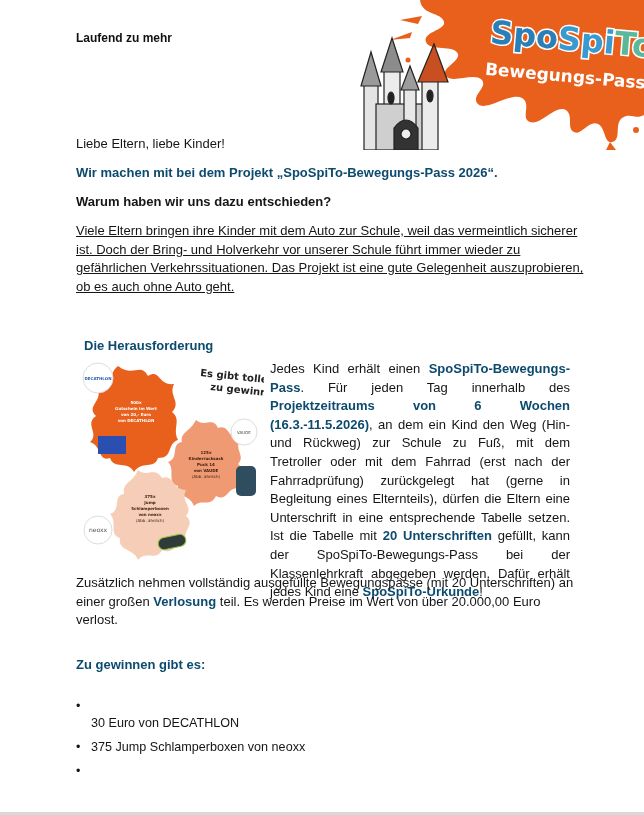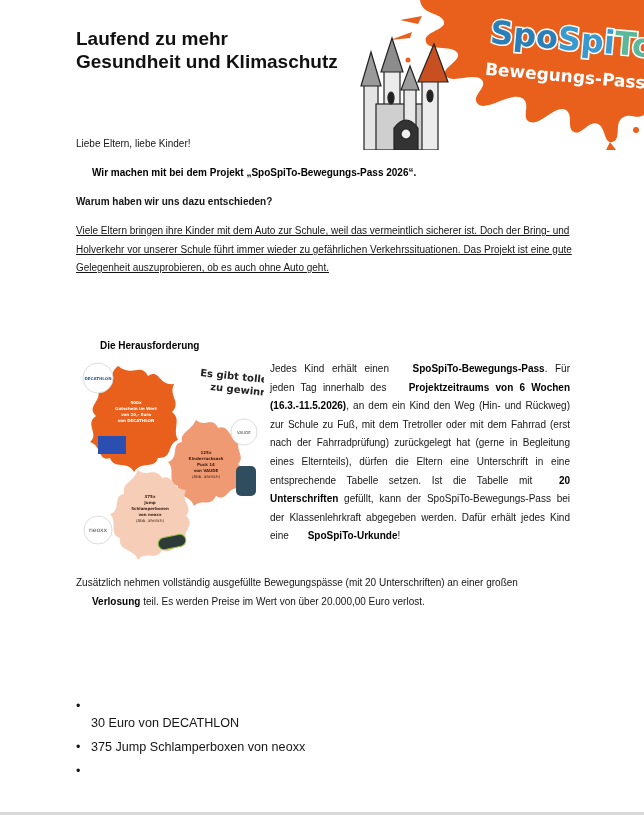--- a/index.html
+++ b/index.html
@@ -4,45 +4,44 @@
 <style>
   html, body { margin: 0; padding: 0; }
   body {
     width: 644px; height: 815px; overflow: hidden; position: relative;
     background: #ffffff; color: #111111;
     font-family: "Liberation Sans", sans-serif;
   }
   .page { position: absolute; left: 0; top: 0; width: 644px; height: 812px; background: #fff; }
   .bottom-rule { position: absolute; left: 0; bottom: 0; width: 644px; height: 3px; background: #d8d8d8; }
 
-  .title { position: absolute; left: 76px; top: 27px; font-size: 19px; font-weight: bold; line-height: 23px; margin: 0; color: #111; }
+  .title { position: absolute; left: 76px; top: 27px; font-size: 12px; font-weight: bold; line-height: 23px; margin: 0; color: #111; }
 
   .logo { position: absolute; left: 360px; top: 0; width: 284px; height: 150px; }
   .logo svg { width: 100%; height: 100%; display: block; }
 
-  .p { position: absolute; left: 76px; font-size: 10px; line-height: 18.6px; margin: 0; color: #151515; }
-  .p b { font-weight: bold; color: #000000; margin-left: 16px; }
+  .p { position: absolute; left: 76px; font-size: 13px; line-height: 18.6px; margin: 0; color: #151515; }
+  .p b { font-weight: bold; color: #0c4a6e; }
 
   .just { text-align: justify; }
 
   .prize-graphic { position: absolute; left: 78px; top: 362px; width: 186px; height: 208px; }
   .prize-graphic svg { width: 100%; height: 100%; display: block; }
 
   ul.prizes { position: absolute; left: 76px; top: 698px; margin: 0; padding: 0; list-style: none; font-size: 12.6px; line-height: 17px; color: #151515; }
   ul.prizes li { position: relative; padding-left: 15px; margin-bottom: 7px; width: 300px; }
   ul.prizes li .bullet { position: absolute; left: 0; top: 0; }
 </style>
 </head>
 <body>
 
 <div class="page">
 
   <h1 class="title">
     <span>Laufend zu mehr</span><br>
-    <span>Gesundheit und Klimaschutz</span>
   </h1>
 
   <div class="logo">
     <svg viewBox="0 0 284 150" xmlns="http://www.w3.org/2000/svg">
       <g fill="#e8601c">
         <path d="M60 0 L284 0 L284 115 C276 120 270 112 262 118 C254 124 262 140 252 142 C244 144 246 128 238 124 C228 120 222 136 214 132 C206 128 214 116 206 110 C196 104 180 126 170 122 C160 118 172 104 162 98 C150 92 126 112 118 104 C110 96 128 88 122 80 C114 72 92 84 86 76 C80 68 100 62 98 54 C94 44 70 52 66 42 C62 32 86 30 84 22 C82 12 62 16 60 0 Z"></path>
         <path d="M40 20 L62 16 L58 24 Z"></path>
         <path d="M30 40 L52 32 L50 38 Z"></path>
         <circle cx="74" cy="10" r="3"></circle>
         <circle cx="48" cy="60" r="2.5"></circle>
@@ -125,20 +124,21 @@
         <text x="72" y="154">von neoxx</text>
         <text x="72" y="160" font-weight="normal">(Abb. ähnlich)</text>
       </g>
     </svg>
   </div>
 
   <p class="p just" style="left:270px; top:360px; width:300px; hyphens:auto;" lang="de"><span>Jedes Kind erhält einen </span><b>SpoSpiTo-Bewegungs-Pass</b><span>. Für jeden Tag innerhalb des </span><b>Projektzeitraums von 6 Wochen (16.3.-11.5.2026)</b><span>, an dem ein Kind den Weg (Hin- und Rückweg) zur Schule zu Fuß, mit dem Tretroller oder mit dem Fahrrad (erst nach der Fahrradprüfung) zurückgelegt hat (gerne in Begleitung eines Elternteils), dürfen die Eltern eine Unterschrift in eine entsprechende Tabelle setzen. Ist die Tabelle mit </span><b>20 Unterschriften</b><span> gefüllt, kann der SpoSpiTo-Bewegungs-Pass bei der Klassenlehrkraft abgegeben werden. Dafür erhält jedes Kind eine </span><b>SpoSpiTo-Urkunde</b><span>!</span></p>
 
   <p class="p" style="top:574px; width:500px; hyphens:auto;" lang="de"><span>Zusätzlich nehmen vollständig ausgefüllte Bewegungspässe (mit 20 Unterschriften) an einer großen </span><b>Verlosung</b><span> teil. Es werden Preise im Wert von über 20.000,00 Euro verlost.</span></p>
 
+  <p class="p" style="top:656px;"><b>Zu gewinnen gibt es:</b></p>
 
   <ul class="prizes">
     <li>
       <span class="bullet">•</span>
       <br>
       <span>30 Euro von DECATHLON</span>
     </li>
     <li>
       <span class="bullet">•</span>
       <span>375 Jump Schlamperboxen von neoxx</span>

